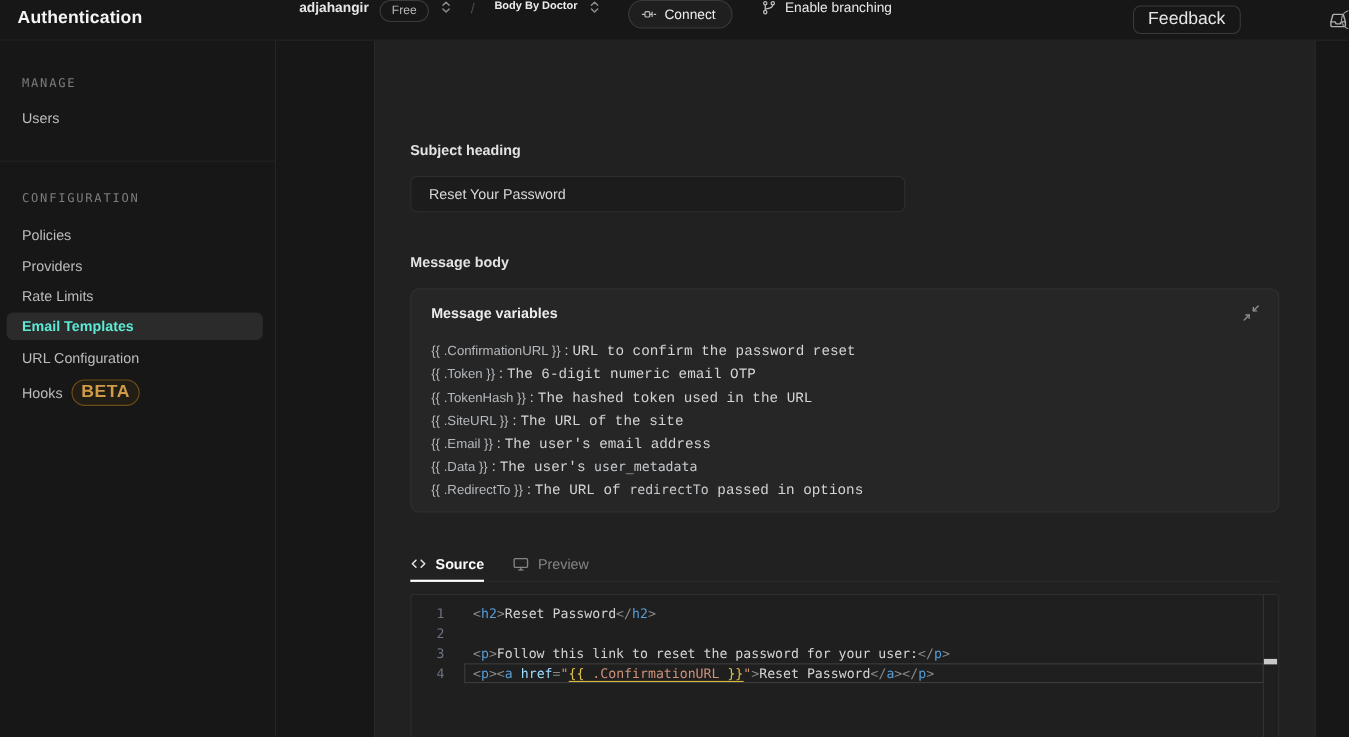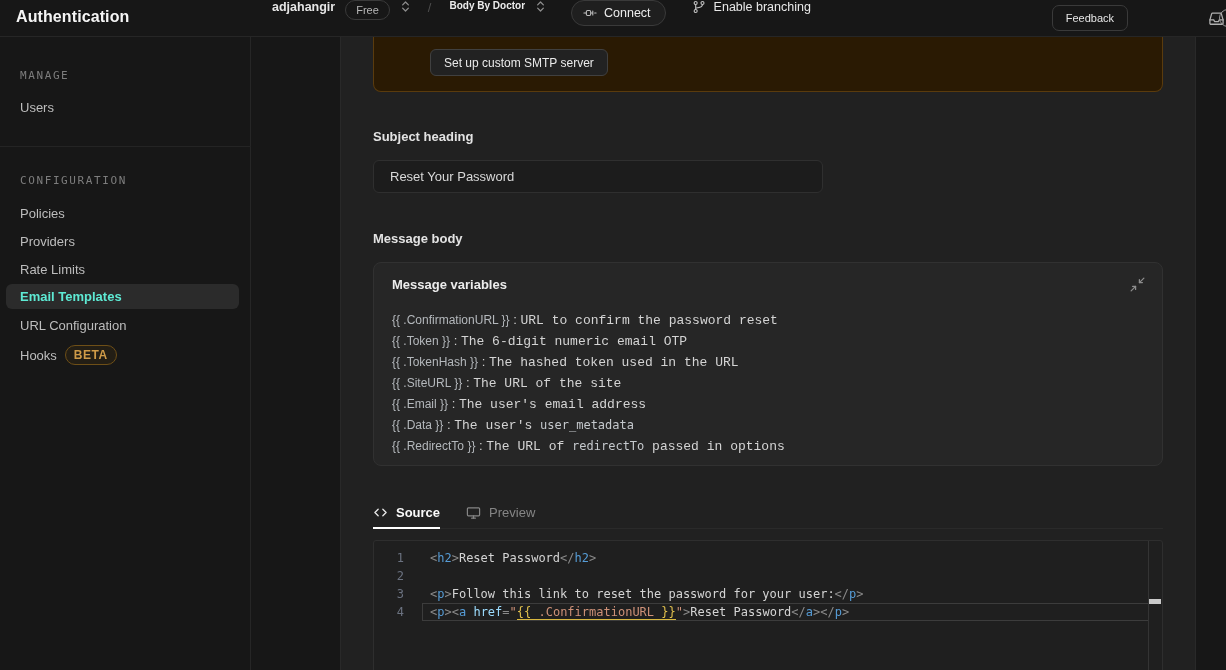--- a/index.html
+++ b/index.html
@@ -19,38 +19,38 @@
   .chev-btn { margin-left:9px; display:inline-flex; align-items:center; cursor:pointer; }
   .crumb-slash { margin-left:16px; color:#4d4d4d; font-size:13px; }
   .crumb-project { margin-left:18px; font-size:10px; font-weight:600; color:#ececec; }
   .connect-btn { margin-left:24px; display:inline-flex; align-items:center; gap:7px;
     height:26px; padding:0 14px 0 11px; border:1px solid #3a3a3a; border-radius:999px;
     background:#1f1f1f; color:#ededed; font-size:12.5px; font-weight:500; cursor:pointer; }
   .branching { margin-left:26px; display:inline-flex; align-items:center; gap:8px;
     color:#e8e8e8; font-size:12.5px; font-weight:500; cursor:pointer; }
   .topbar-right { position:absolute; right:0; top:0; height:36px; display:flex; align-items:center; }
   .feedback-btn { height:26px; padding:0 13px; border:1px solid #3a3a3a; border-radius:7px;
-    background:transparent; color:#e6e6e6; font-size:11px; font-weight:500; display:inline-flex;
+    background:transparent; color:#e6e6e6; font-size:16px; font-weight:500; display:inline-flex;
     align-items:center; cursor:pointer; }
   .inbox-wrap { margin-left:18px; display:inline-flex; align-items:center; cursor:pointer; }
   .help-partial { position:absolute; left:1219px; top:9px; width:18px; height:18px;
     border:1.3px solid #9a9a9a; border-radius:50%; }
 
   
   .sidebar { position:absolute; left:0; top:37px; width:251px; height:633px;
     background:#171717; border-right:1px solid #262626; }
   .side-section-label { position:absolute; left:20px; font-family:"DejaVu Sans Mono", monospace;
     font-size:11px; letter-spacing:1.6px; color:#7d7d7d; }
   .side-item { position:absolute; left:20px; font-size:13px; color:#bdbdbd; cursor:pointer; }
   .side-divider { position:absolute; left:0; top:109px; width:251px; border-top:1px solid #242424; }
   .side-active { position:absolute; left:6px; width:233px; height:25px; background:#2b2b2b;
     border-radius:6px; display:flex; align-items:center; padding-left:14px; cursor:pointer; }
   .side-active span { font-size:13px; font-weight:700; color:#5eead4; }
   .beta-badge { display:inline-block; margin-left:8px; padding:2px 8px; border:1px solid #6e4f17;
-    border-radius:999px; background:rgba(120,80,10,0.12); color:#cf9b48; font-size:12px;
+    border-radius:999px; background:rgba(120,80,10,0.12); color:#cf9b48; font-size:16px;
     font-weight:700; letter-spacing:0.5px; position:relative; top:-1px; }
 
   
   .content { position:absolute; left:340px; top:37px; width:856px; height:633px;
     background:#212121; border-left:1px solid #292929; border-right:1px solid #292929; overflow:hidden; }
 
   .smtp-banner { position:absolute; left:32px; top:0; width:790px; height:55px;
     background:#2a1a03; border:1px solid #5a3b0d; border-top:none; border-radius:0 0 8px 8px; }
   .smtp-btn { position:absolute; left:56px; top:12px; height:27px; padding:0 13px;
     background:#222222; border:1px solid #404040; border-radius:6px; color:#eaeaea;
@@ -175,23 +175,20 @@
       <span>Email Templates</span>
     </div>
     <div class="side-item" style="top:281px;">URL Configuration</div>
     <div class="side-item" style="top:309px;">
       <span>Hooks</span><span class="beta-badge">BETA</span>
     </div>
   </div>
 
   <div class="content">
 
-    <div class="smtp-banner">
-      <span class="smtp-btn">Set up custom SMTP server</span>
-    </div>
 
     <div class="field-label" style="top:92px;">Subject heading</div>
     <input class="subject-input" type="text" value="Reset Your Password" style="">
 
     <div class="field-label" style="top:194px;">Message body</div>
 
     <div class="vars-panel">
       <div class="vars-title">Message variables</div>
       <span class="collapse-btn">
         <svg width="17" height="17" viewBox="0 0 16 16" fill="none" stroke="#8d8d8d" stroke-width="1.2" stroke-linecap="round" stroke-linejoin="round">

